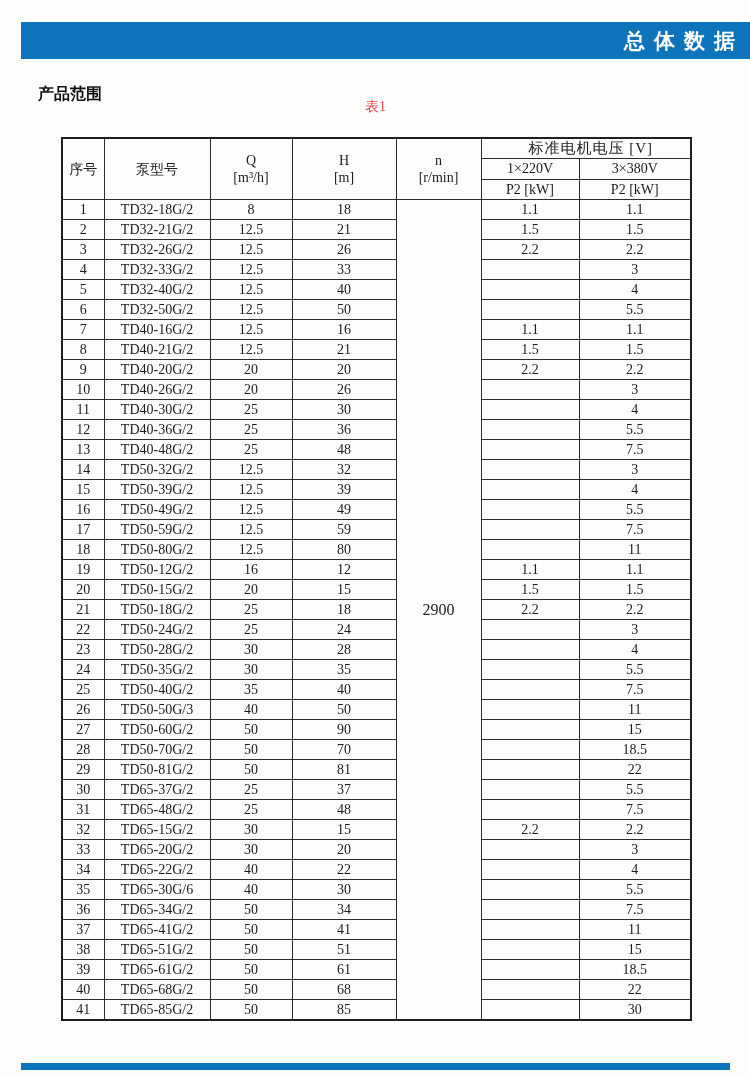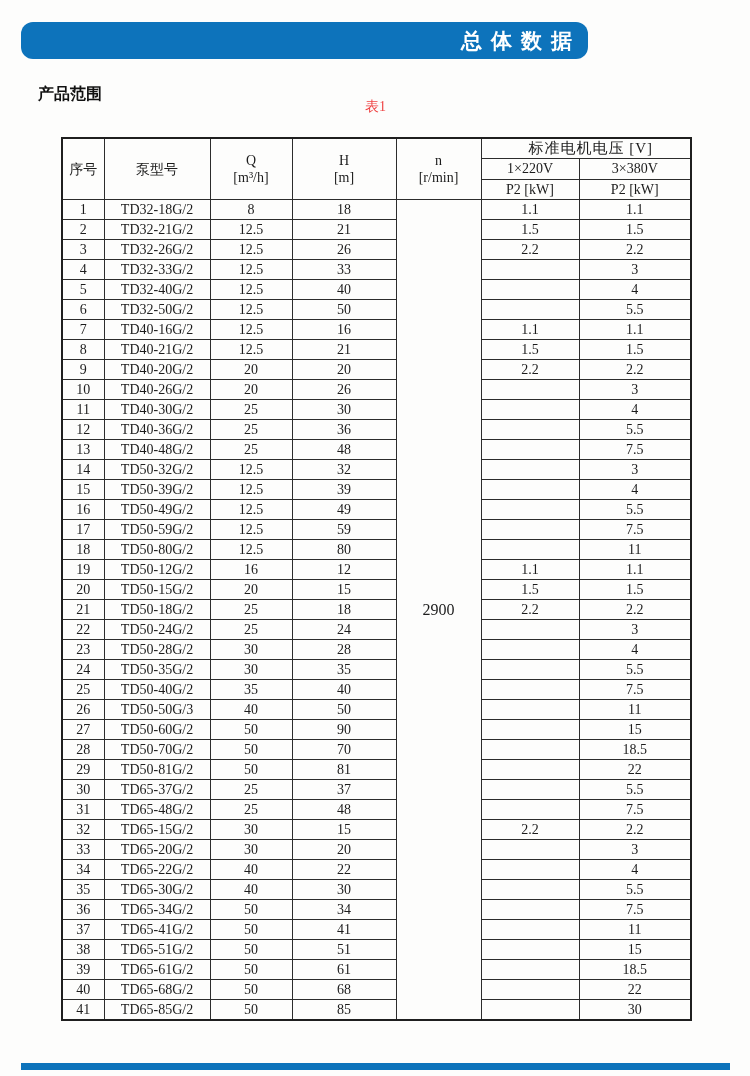--- a/index.html
+++ b/index.html
@@ -7,21 +7,21 @@
   .page{
     position:relative;
     width:750px;height:1076px;
     background:#fdfdfc;
     margin:0 auto;
     font-family:"Liberation Serif","DejaVu Serif",serif;
     color:#1c1c1c;
     overflow:hidden;
   }
   .banner{
-    position:absolute;left:21px;top:22px;width:567px;height:37px;border-radius:12px;
+    position:absolute;left:21px;top:22px;width:730px;height:37px;
   }
   .banner-title{
     position:absolute;right:7px;top:0;height:37px;line-height:38px;
     color:#ffffff;
     font-family:"Liberation Sans","DejaVu Sans",sans-serif;
     font-weight:bold;font-size:21px;letter-spacing:9px;
   }
   .section-title{
     position:absolute;left:38px;top:84px;
     font-family:"Liberation Sans","DejaVu Sans",sans-serif;
@@ -373,21 +373,21 @@
         <tr>
           <td>34</td>
           <td>TD65-22G/2</td>
           <td>40</td>
           <td>22</td>
           <td></td>
           <td>4</td>
         </tr>
         <tr>
           <td>35</td>
-          <td>TD65-30G/2</td>
+          <td>TD65-30G/6</td>
           <td>40</td>
           <td>30</td>
           <td></td>
           <td>5.5</td>
         </tr>
         <tr>
           <td>36</td>
           <td>TD65-34G/2</td>
           <td>50</td>
           <td>34</td>

